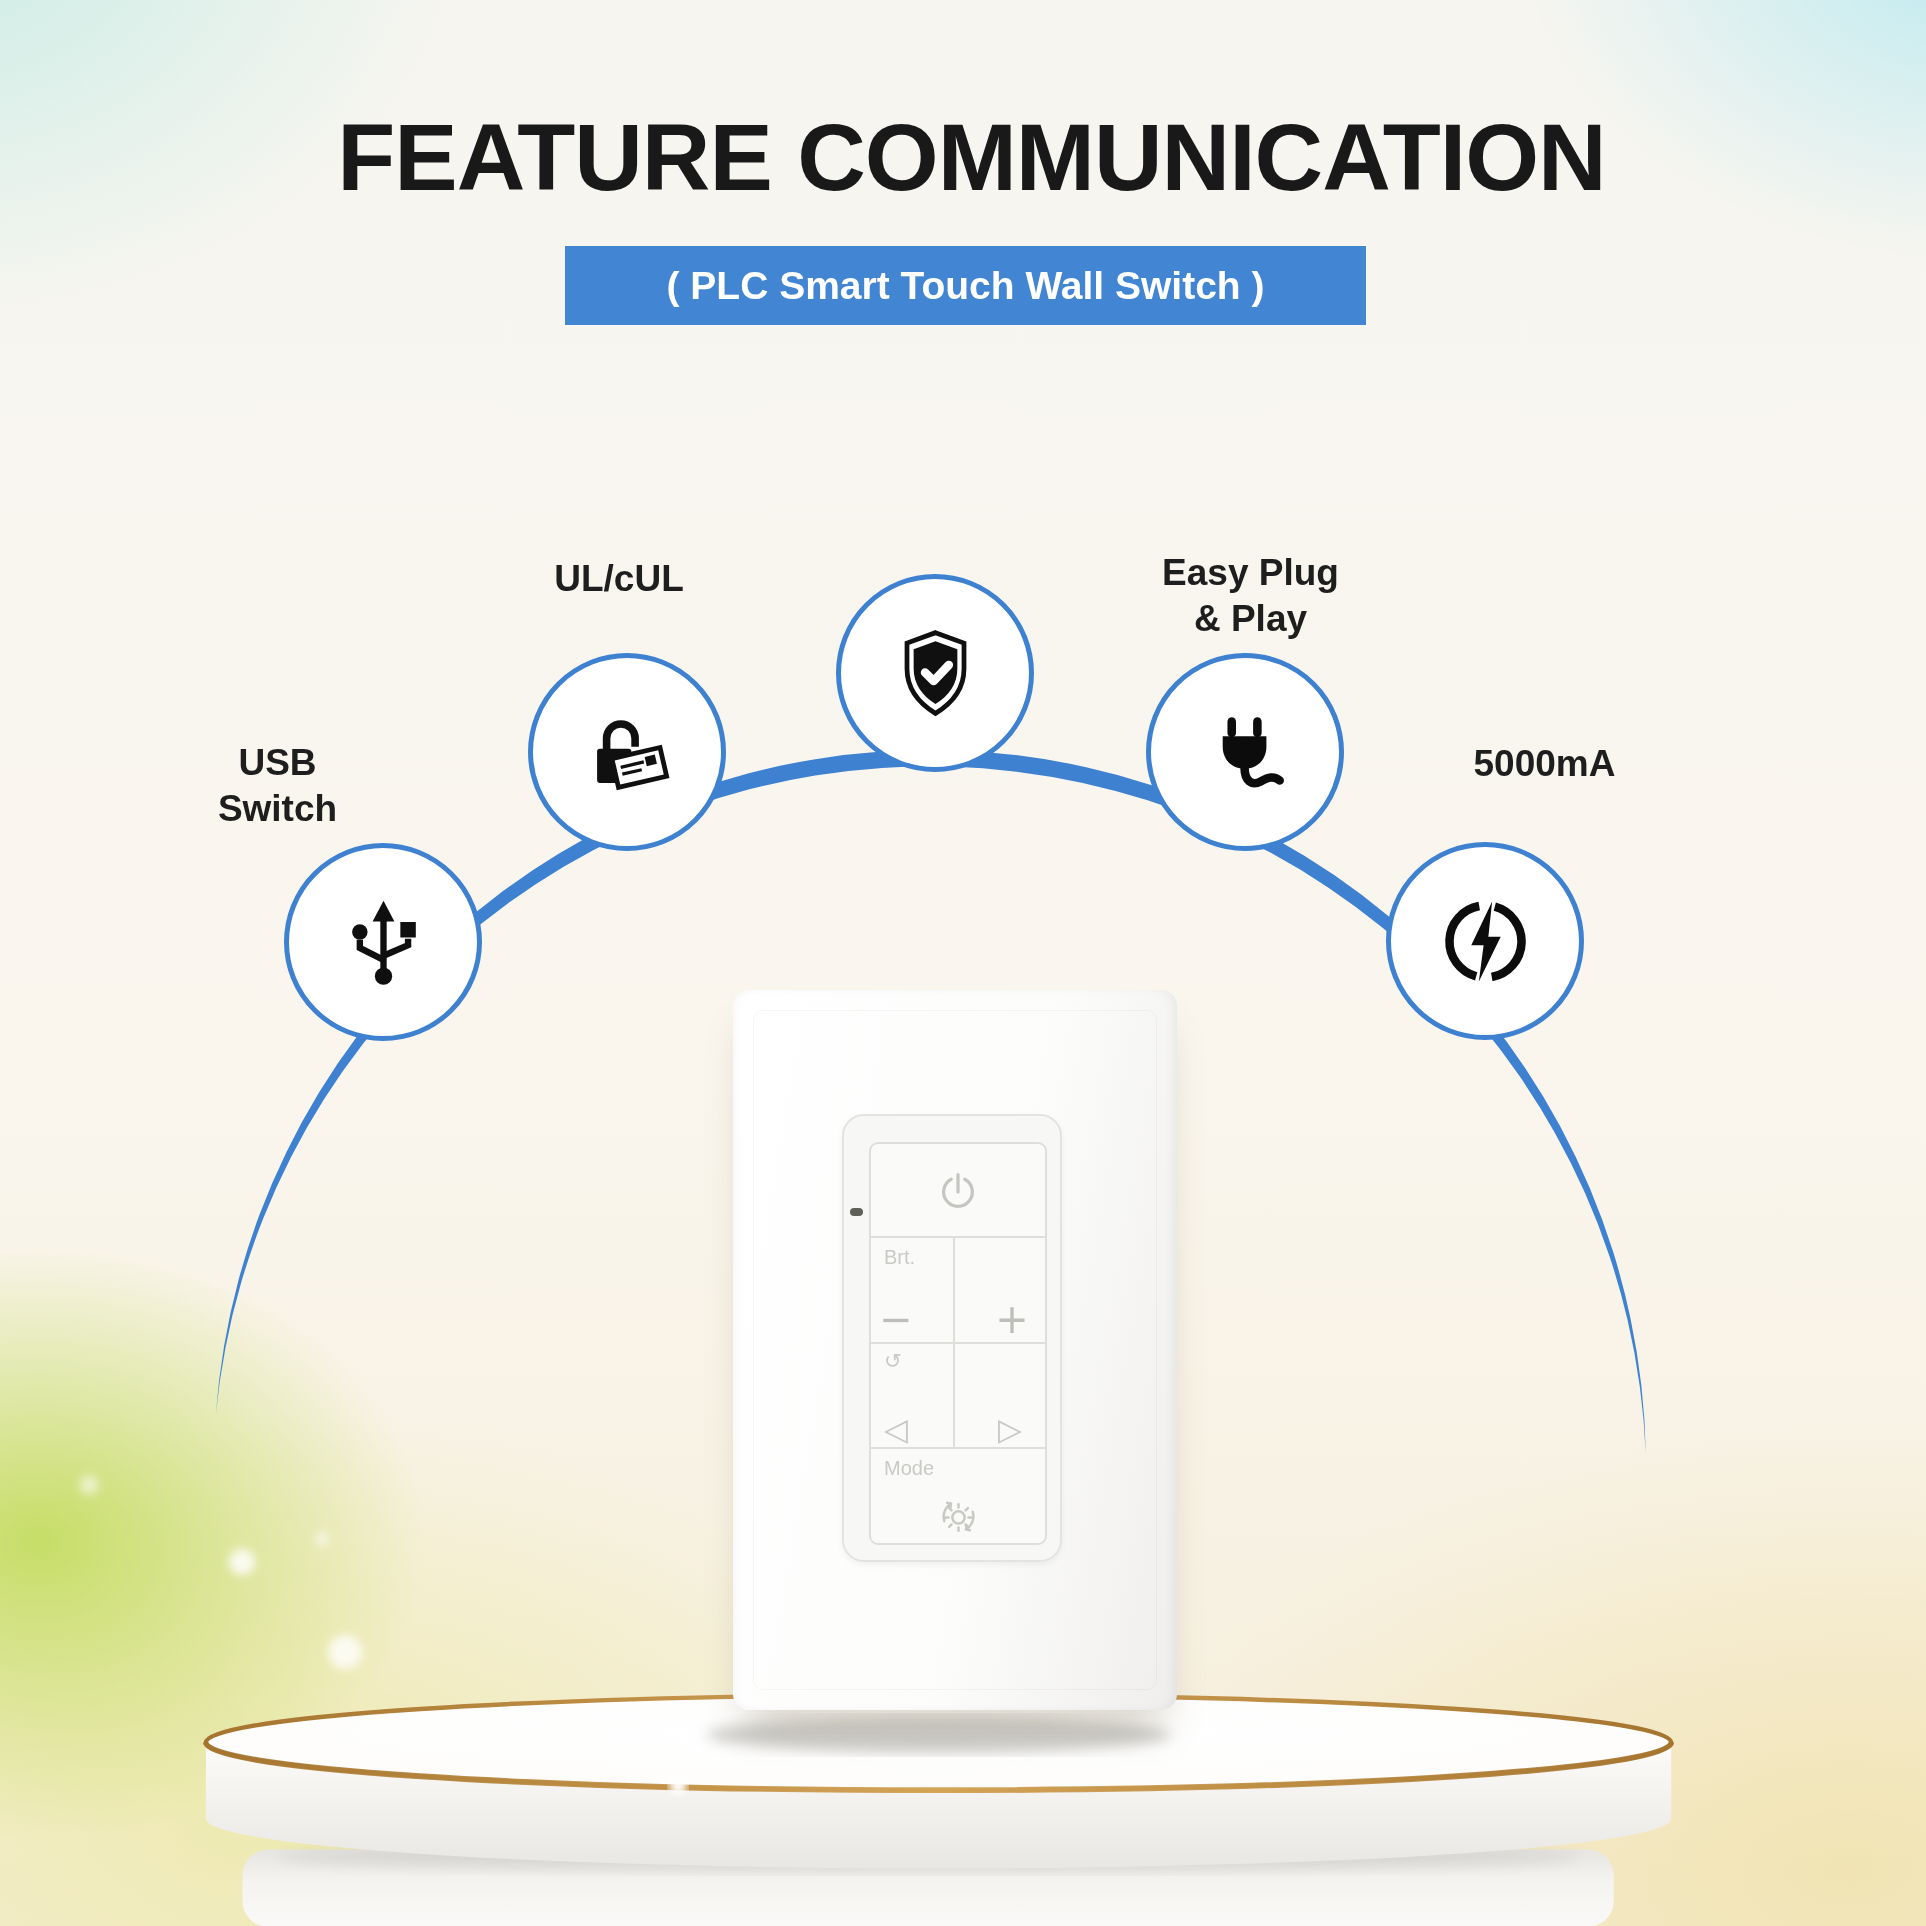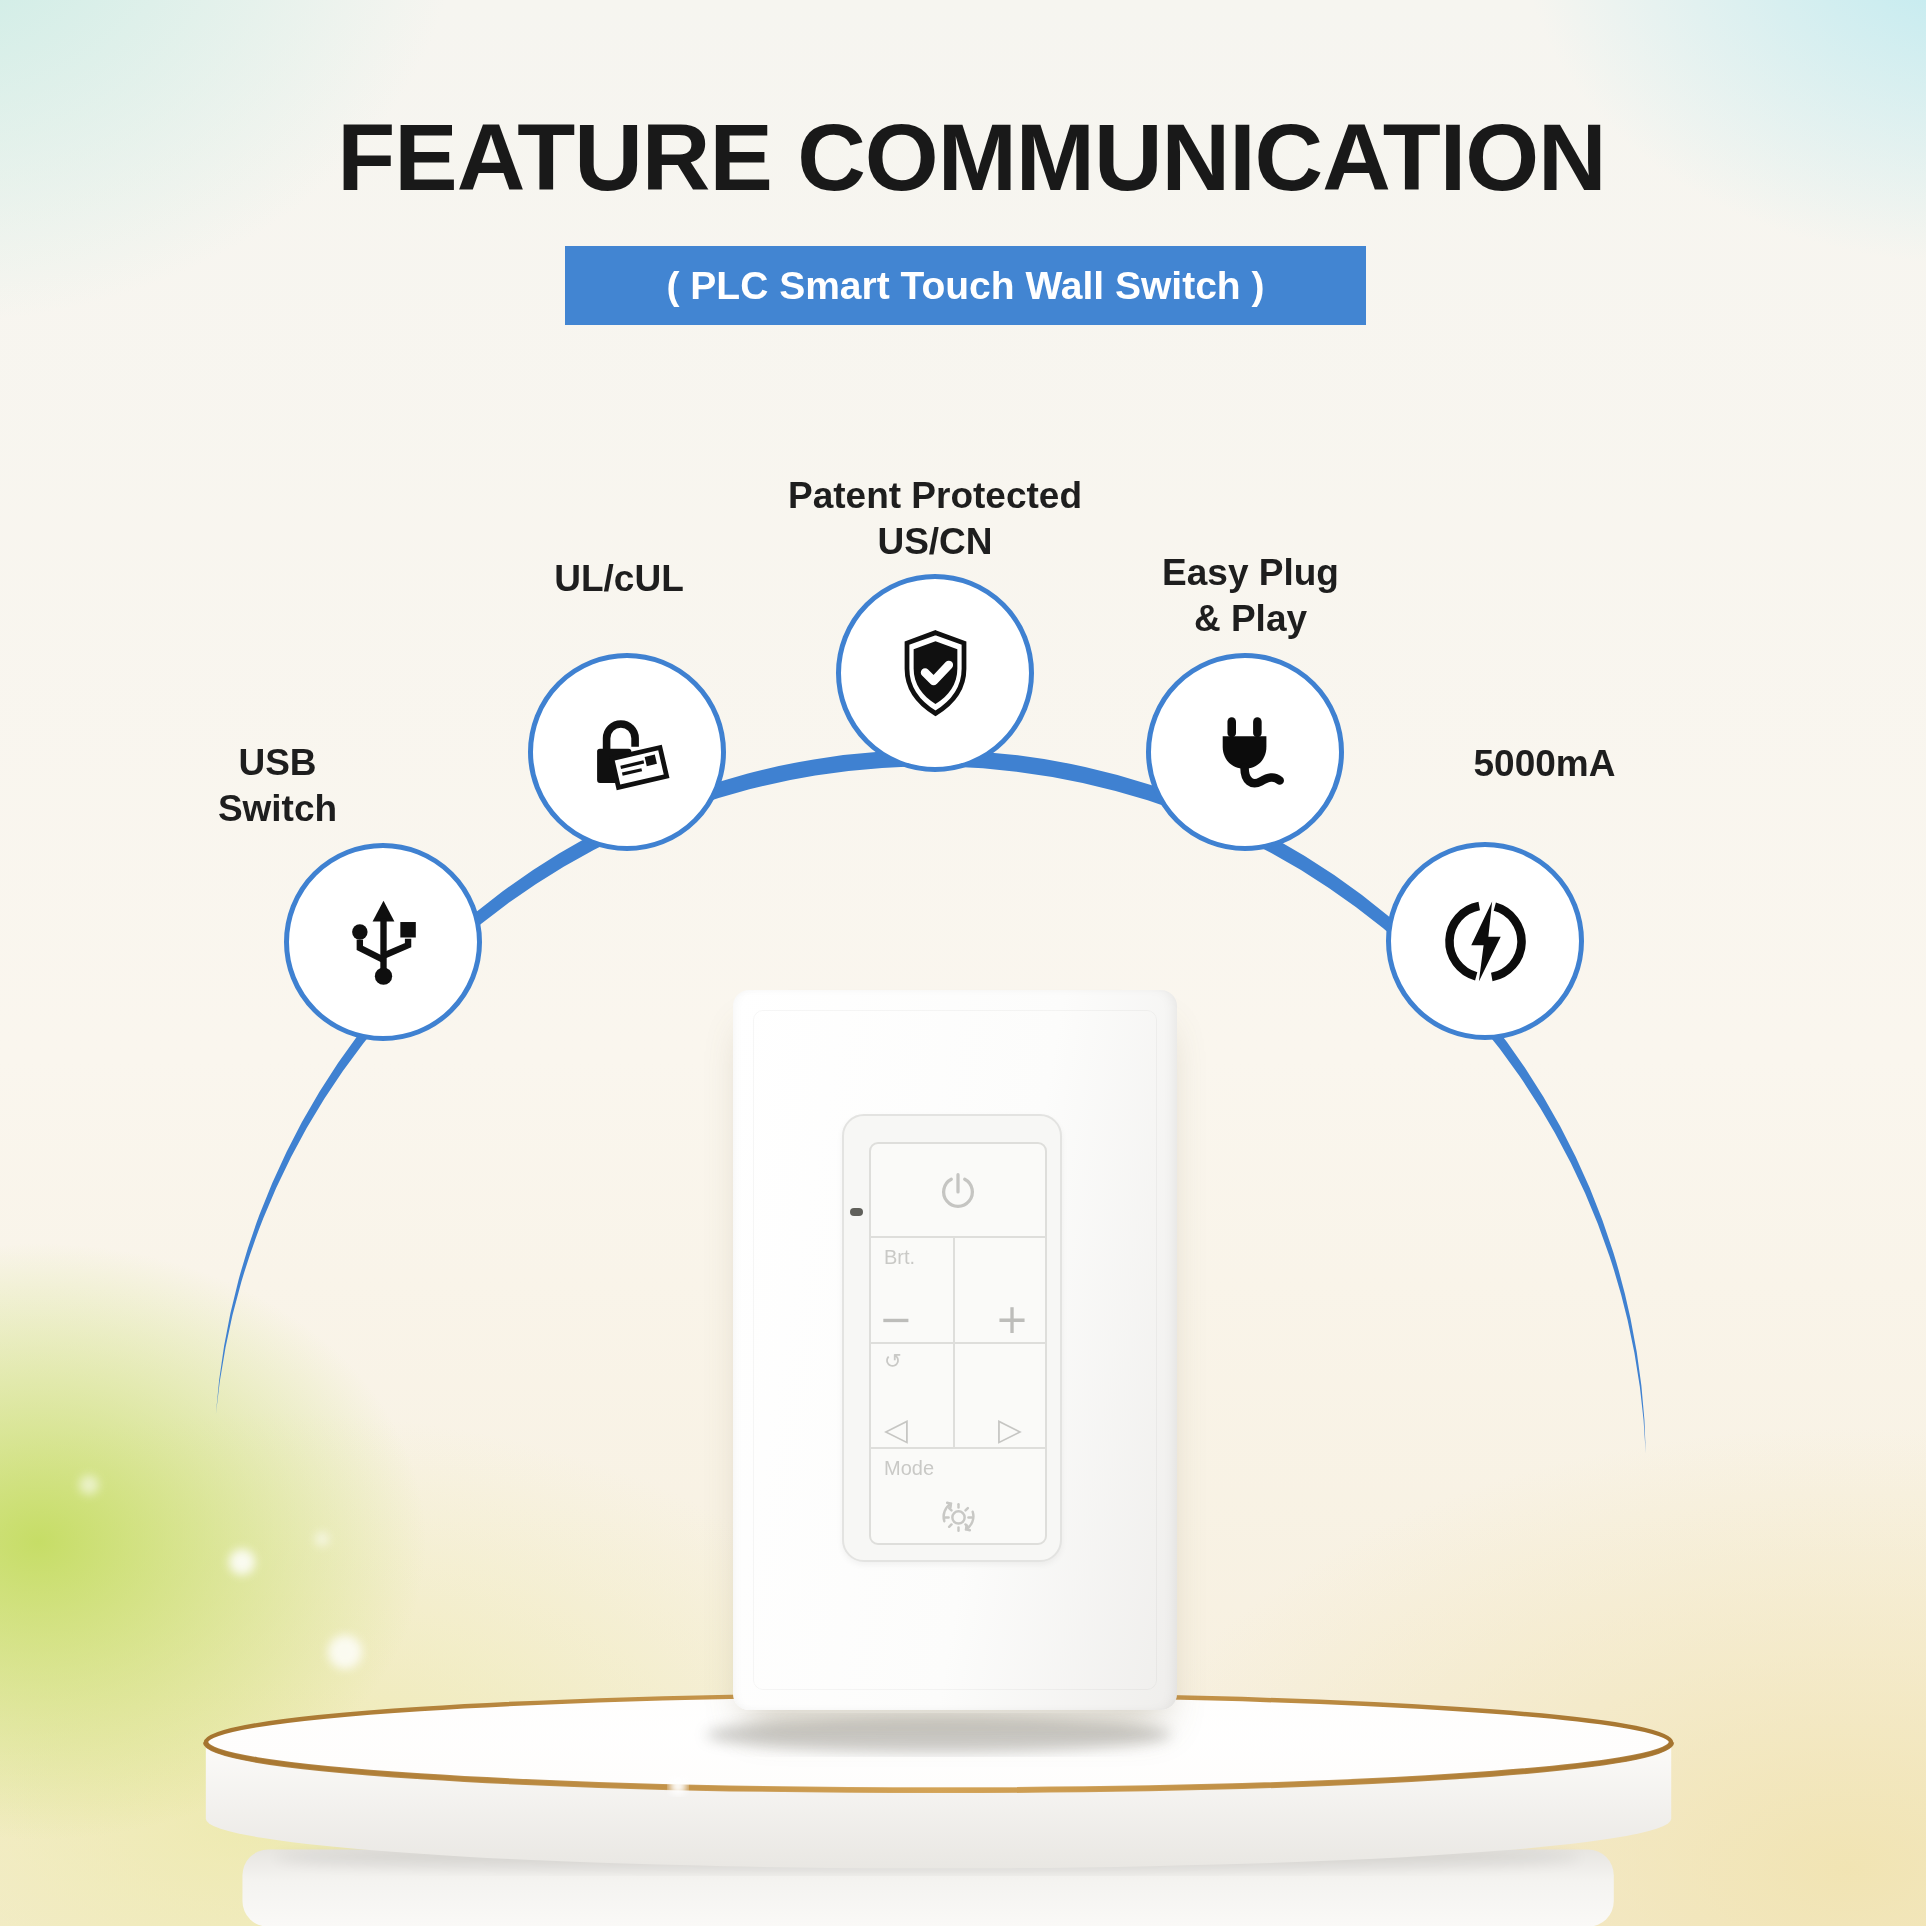--- a/index.html
+++ b/index.html
@@ -111,24 +111,20 @@
 
   <h1 class="title">FEATURE COMMUNICATION</h1>
   <div class="banner">( PLC Smart Touch Wall Switch )</div>
 
   <div class="flabel l-usb">
     <div>USB</div>
     <div>Switch</div>
   </div>
   <div class="flabel l-ul">
     <div>UL/cUL</div>
-  </div>
-  <div class="flabel l-patent">
-    <div>Patent Protected</div>
-    <div>US/CN</div>
   </div>
   <div class="flabel l-plug">
     <div>Easy Plug</div>
     <div>&amp; Play</div>
   </div>
   <div class="flabel l-bolt">
     <div>5000mA</div>
   </div>
 
   <div class="fcircle f-usb">

